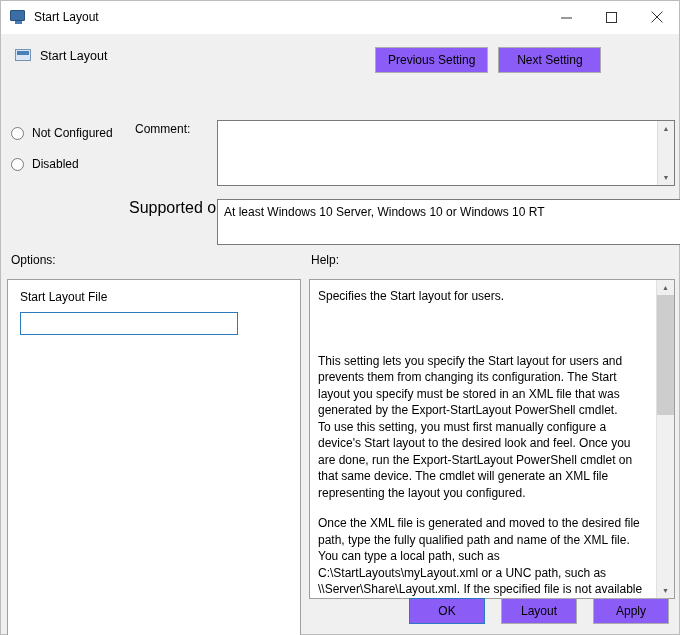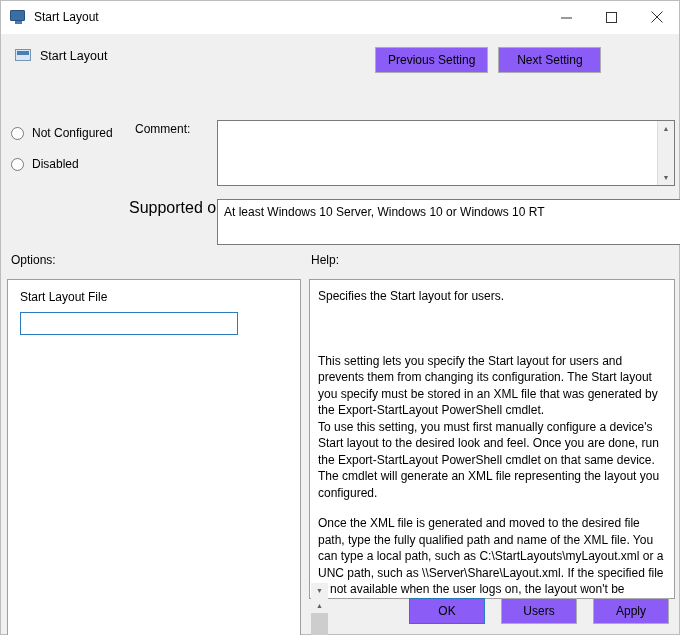--- a/index.html
+++ b/index.html
@@ -280,21 +280,20 @@
     font-size: 12px;
     padding: 2px 4px;
     outline: none;
   }
   .help-pane {
     left: 308px;
     top: 0;
     width: 366px;
     height: 320px;
     display: flex;
-    flex-direction: column;
   }
   .help-text {
     flex: 1 1 auto;
     padding: 8px 10px 8px 8px;
     font-size: 12px;
     line-height: 16.5px;
     overflow: hidden;
   }
   .help-text p { margin: 0 0 14px 0; }
   .help-scroll {
@@ -431,17 +430,17 @@
       <div class="help-scroll">
         <div class="sc-arrow up">▲</div>
         <div class="help-thumb"></div>
         <div class="sc-arrow down">▼</div>
       </div>
     </div>
   </div>
 
   <div class="footer">
     <div class="btn primary">OK</div>
-    <div class="btn">Users</div>
+    <div class="btn">Layout</div>
     <div class="btn">Apply</div>
   </div>
 
 </div>
 
 </body></html>

